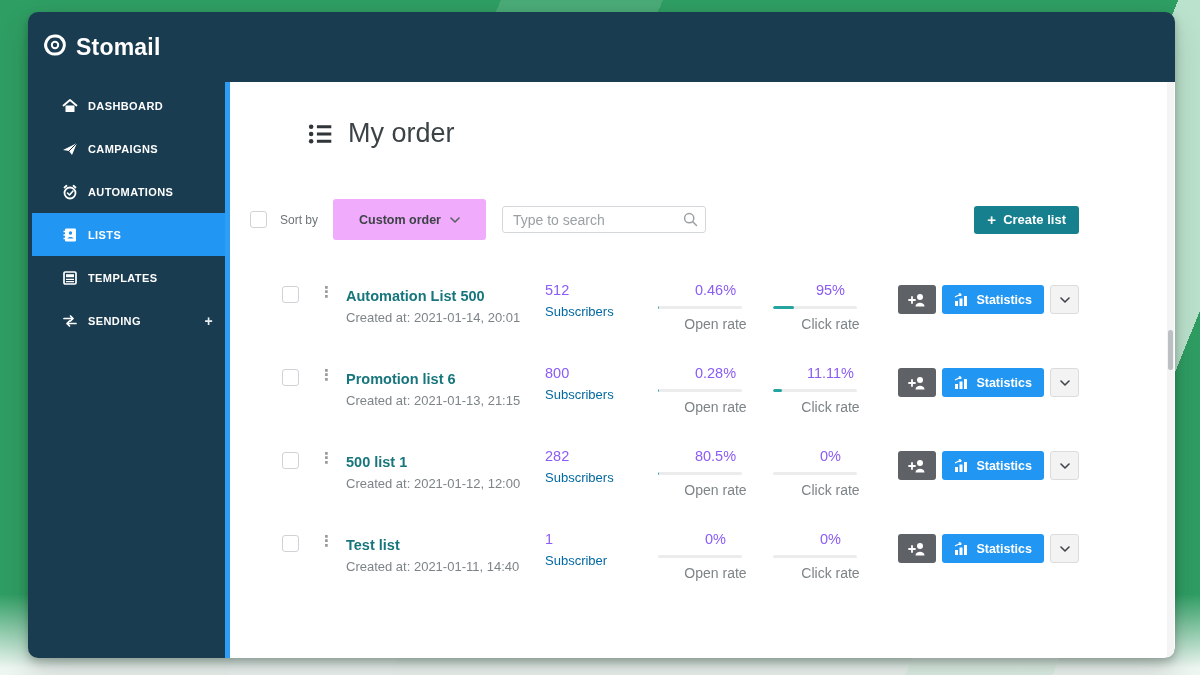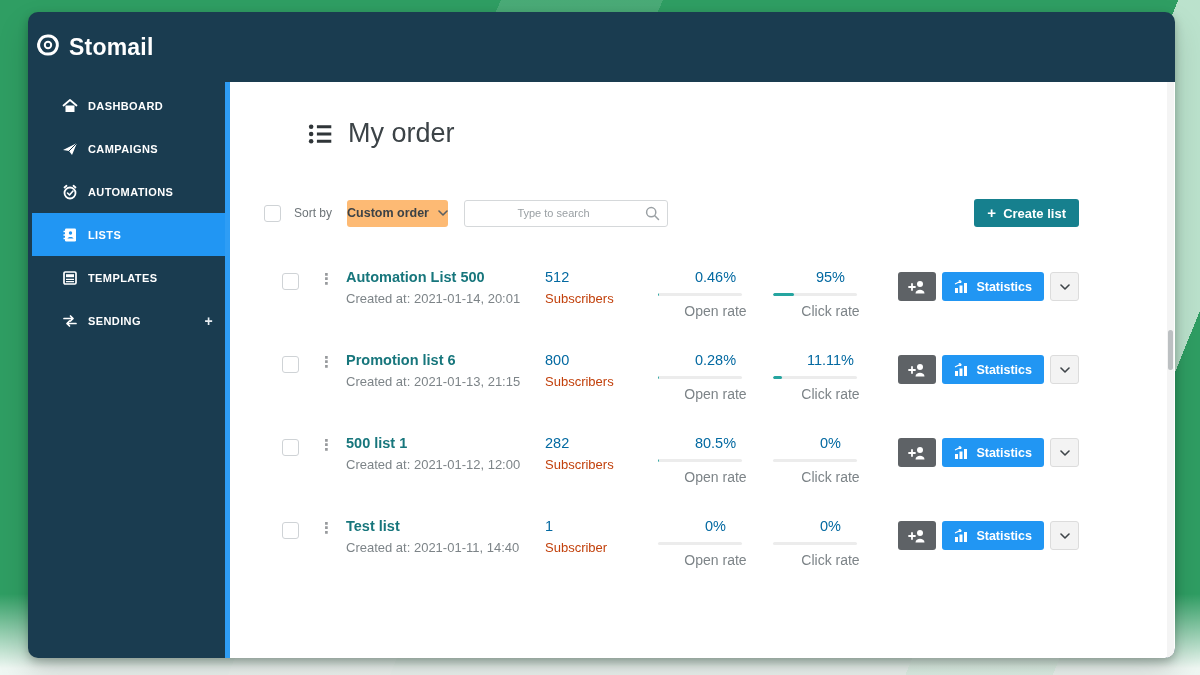--- a/index.html
+++ b/index.html
@@ -8,63 +8,63 @@
     background-color:#2f9e63;
     background-image:
       linear-gradient(112deg, rgba(255,255,255,0) 34%, rgba(255,255,255,0.13) 34%, rgba(255,255,255,0.13) 45%, rgba(255,255,255,0) 45%),
       linear-gradient(112deg, rgba(255,255,255,0) 80%, rgba(222,243,231,0.8) 80%, rgba(222,243,231,0.8) 90%, rgba(255,255,255,0) 90%),
       linear-gradient(to bottom, rgba(255,255,255,0) 88%, rgba(255,255,255,0.92) 99%);
   }
   .window{position:absolute;left:28px;top:12px;width:1147px;height:646px;
     background:#1a3c50;border-radius:10px;overflow:hidden;
     box-shadow:0 4px 10px rgba(0,0,0,0.25), 0 16px 32px rgba(0,0,0,0.15);}
   
-  .topbar{height:70px;display:flex;align-items:center;padding-left:6px;}
+  .topbar{height:70px;display:flex;align-items:center;padding-left:13px;}
   .logo{display:flex;align-items:center;gap:7px;}
   .logo-text{color:#ffffff;font-size:23px;font-weight:700;letter-spacing:0.2px;}
   
   .menu{position:absolute;left:4px;top:72px;width:197px;}
   .menu-item{height:43px;display:flex;align-items:center;padding-left:30px;
     color:#ffffff;font-size:11px;font-weight:700;letter-spacing:0.4px;cursor:pointer;}
   .menu-item.active{background:#2196f3;}
   .mi{width:16px;height:16px;margin-right:10px;flex:0 0 auto;}
   .menu-plus{margin-left:auto;margin-right:16px;font-size:14px;font-weight:700;color:#e8eef2;}
   
   .content{position:absolute;left:197px;top:70px;right:0;bottom:0;background:#ffffff;
     border-left:5px solid #2e9df5;}
   .page-head{margin:36px 0 0 78px;display:flex;align-items:center;gap:15px;}
   .page-title{font-size:27px;color:#3c4347;font-weight:500;}
   
-  .toolbar{margin:50px 96px 0 34px;display:flex;align-items:center;}
+  .toolbar{margin:50px 96px 0 20px;display:flex;align-items:center;}
   .cbx{width:17px;height:17px;border:1px solid #cfd3d6;border-radius:3px;background:#fff;
     appearance:none;-webkit-appearance:none;margin:0;cursor:pointer;}
   .sortby{margin-left:13px;font-size:12px;color:#6d7478;}
-  .btn-sort{margin-left:15px;height:27px;display:flex;align-items:center;gap:9px;
-    background:#fdba74;border:none;border-radius:3px;padding:0 0;cursor:pointer;
+  .btn-sort{margin-left:15px;height:41px;display:flex;align-items:center;gap:9px;
+    background:#f0abfc;border:none;border-radius:3px;padding:0 26px;cursor:pointer;
     font-size:12.5px;font-weight:700;color:#3c4246;font-family:inherit;}
   .search-wrap{margin-left:16px;position:relative;}
   .search-input{width:204px;height:27px;border:1px solid #d5d8da;border-radius:3px;
-    padding:0 35px 0 10px;font-size:11px;color:#444;font-family:inherit;box-sizing:border-box;outline:none;text-align:center;}
+    padding:0 35px 0 10px;font-size:14px;color:#444;font-family:inherit;box-sizing:border-box;outline:none;}
   .search-input::placeholder{color:#9aa0a4;}
   .search-icon{position:absolute;right:8px;top:6px;}
   .btn-create{margin-left:auto;height:28px;background:#16808e;border:none;border-radius:3px;
     color:#fff;font-size:13px;font-weight:600;padding:0 13px;display:flex;align-items:center;gap:7px;
     cursor:pointer;font-family:inherit;}
   .btn-create .plus{font-size:15px;font-weight:700;margin-top:-1px;}
   
   .rows{margin-top:26px;}
   .row{display:flex;align-items:flex-start;padding:16px 96px 16px 52px;height:51px;}
   .col-check{width:37px;padding-top:4px;}
   .col-kebab{width:27px;padding-top:2px;color:#97999c;font-size:15px;font-weight:700;cursor:pointer;line-height:1;}
   .col-name{width:199px;}
-  .list-name{display:block;color:#17767c;font-size:14.5px;font-weight:700;text-decoration:none;cursor:pointer;}
+  .list-name{display:block;color:#17767c;font-size:14.5px;font-weight:700;text-decoration:none;cursor:pointer;margin-top:6px;}
   .created{margin-top:6px;font-size:13px;color:#7d8488;}
   .col-subs{width:113px;}
-  .val{font-size:14.5px;color:#0369a1;font-weight:500;}
-  .sub-label{margin-top:6px;font-size:13px;color:#c2410c;}
+  .val{font-size:14.5px;color:#8b5cf6;font-weight:500;}
+  .sub-label{margin-top:6px;font-size:13px;color:#0369a1;}
   .col-rate{width:115px;text-align:center;}
   .bar{width:84px;height:3px;background:#ececec;border-radius:2px;margin:8px 0 7px 0;overflow:hidden;}
   .bar i{display:block;height:100%;background:#25a5a0;border-radius:2px;width:0;}
   .rate-label{font-size:14px;color:#7d8488;}
   .spacer{flex:1;}
   .col-actions{display:flex;gap:6px;align-items:flex-start;padding-top:3px;}
   .btn-adduser{width:38px;height:29px;background:#5e6266;border:none;border-radius:3px;
     display:flex;align-items:center;justify-content:center;cursor:pointer;}
   .btn-stats{height:29px;background:#2196f3;border:none;border-radius:3px;color:#fff;
     font-size:12.5px;font-weight:700;display:flex;align-items:center;gap:7px;padding:0 12px;

